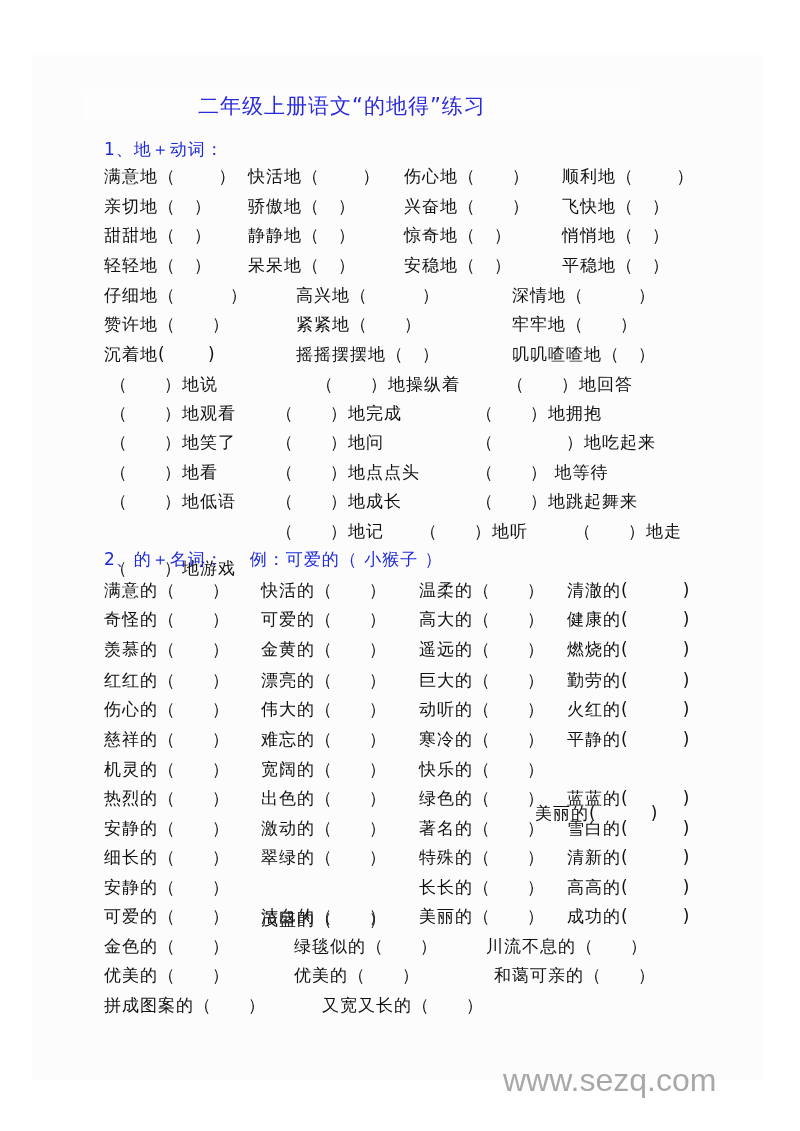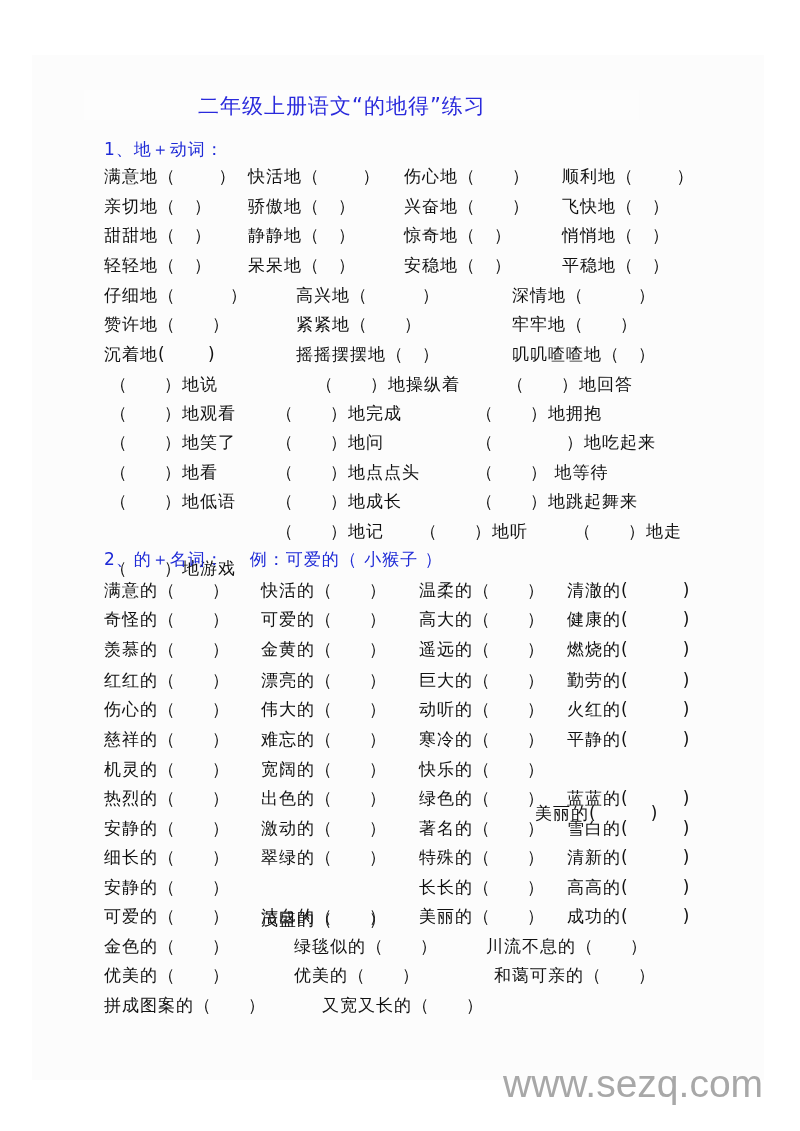--- a/index.html
+++ b/index.html
@@ -4,21 +4,21 @@
 <style>
   html, body { margin: 0; padding: 0; background: #ffffff; }
   body { width: 800px; height: 1131px; position: relative; overflow: hidden;
          font-family: "DejaVu Sans", "Liberation Sans", sans-serif; }
   .paper { position: absolute; left: 32px; top: 55px; width: 732px; height: 1025px; background: #fcfcfc; }
   .paper-inner { position: absolute; left: 84px; top: 90px; width: 555px; height: 30px; background: #fdfdfd; }
   .title { position: absolute; left: 198px; top: 92px; font-size: 21px; color: #2a2adc; letter-spacing: 1px; white-space: nowrap; }
   .section-head { position: absolute; left: 104px; font-size: 17px; color: #1e2ad6; white-space: nowrap; letter-spacing: 1px; }
   .section-head .ex { margin-left: 26px; }
   .item { position: absolute; font-size: 17px; color: #111; white-space: nowrap; letter-spacing: 1px; line-height: 22px; }
-  .wm { position: absolute; left: 503px; top: 1062px; font-family: "Liberation Sans", sans-serif; font-size: 39px; color: #a8a8a8; }
+  .wm { position: absolute; left: 503px; top: 1062px; font-family: "Liberation Sans", sans-serif; font-size: 32px; color: #a8a8a8; }
 </style>
 </head>
 <body>
 
 <div class="paper"></div>
 <div class="paper-inner"></div>
 
 <div class="title">二年级上册语文“的地得”练习</div>
 
 <div class="section-head" style="top:138px;">

